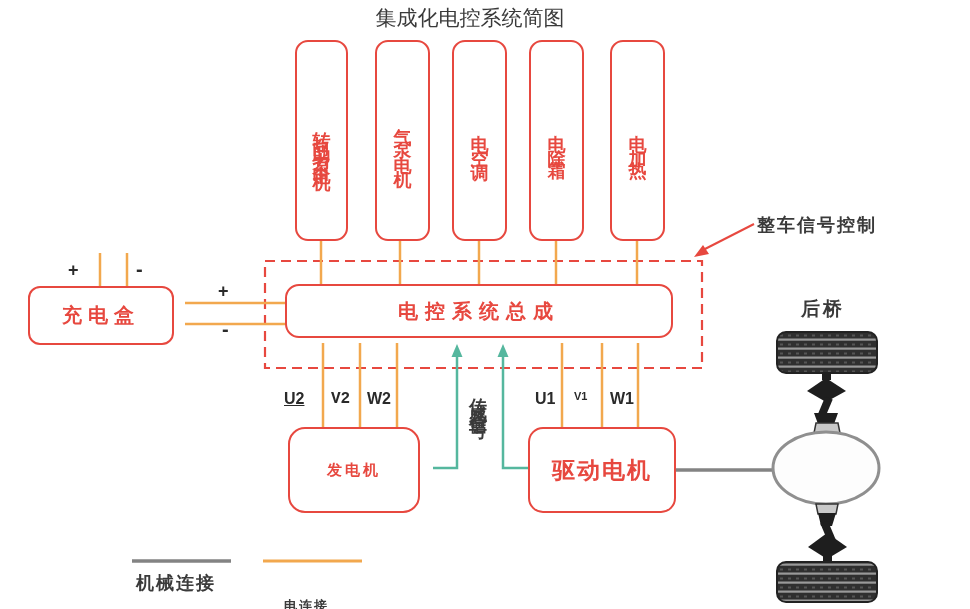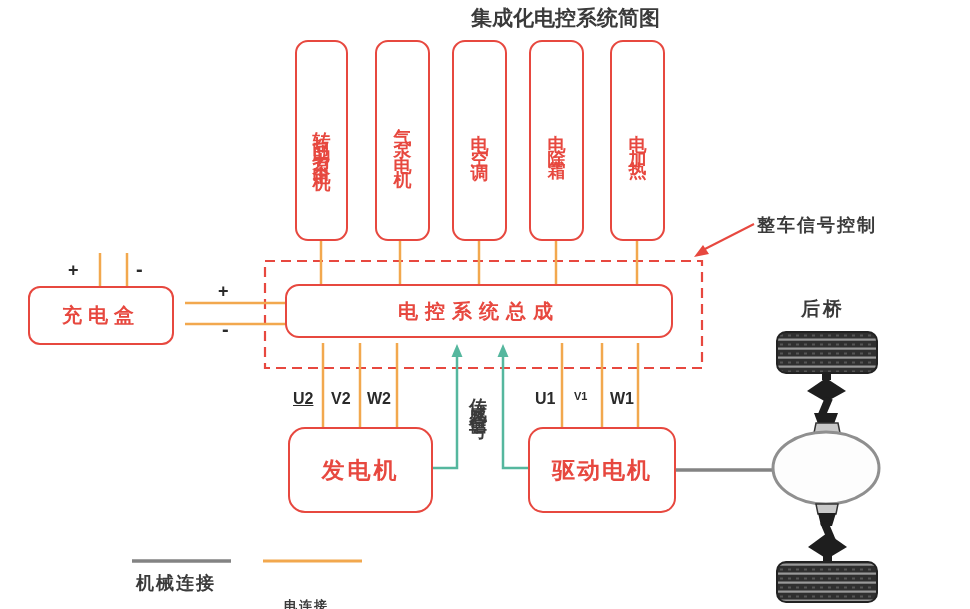--- a/index.html
+++ b/index.html
@@ -15,21 +15,21 @@
     border:2.5px solid var(--red);color:var(--red);font-weight:bold;
     display:flex;align-items:center;justify-content:center;text-align:center;
   }
   .vbox{border-radius:13px;}
   .vbox span{writing-mode:vertical-rl;text-orientation:upright;font-size:18px;letter-spacing:14px;line-height:1;}
   .vbox span.ls-tight{letter-spacing:7px;}
   .hbox{border-radius:14px;}
   .lbl{position:absolute;z-index:3;color:#2A2A2A;font-weight:bold;white-space:nowrap;}
   .dk{color:var(--dark);}
   .vlabel{writing-mode:vertical-rl;text-orientation:upright;}
-  .title{position:absolute;z-index:3;text-align:right;font-weight:bold;color:var(--dark);}
+  .title{position:absolute;z-index:3;text-align:center;font-weight:normal;color:var(--dark);}
 </style>
 </head>
 <body>
 
 <div id="stage">
 
   <svg id="wires" width="970" height="609" viewBox="0 0 970 609">
     <defs>
       <pattern id="tread" width="8" height="9" patternUnits="userSpaceOnUse">
         <rect x="0" y="0" width="8" height="9" fill="#2F2F2F"></rect>
@@ -130,28 +130,28 @@
 
   <div class="lbl" style="left:68px;top:260px;font-size:18px;">+</div>
   <div class="lbl" style="left:136px;top:258px;font-size:20px;">-</div>
   <div class="lbl" style="left:218px;top:281px;font-size:18px;">+</div>
   <div class="lbl" style="left:222px;top:318px;font-size:20px;">-</div>
 
   <div class="box hbox" style="left:285px;top:284px;width:388px;height:54px;font-size:20px;letter-spacing:7px;">电控系统总成</div>
 
   <div class="lbl dk" style="left:757px;top:213px;font-size:18px;letter-spacing:2px;">整车信号控制</div>
 
-  <div class="lbl" style="left:293px;top:390px;font-size:16px;text-decoration:underline;">U2</div>
-  <div class="lbl" style="left:331px;top:390px;font-size:16px;">V2</div>
+  <div class="lbl" style="left:284px;top:390px;font-size:16px;text-decoration:underline;">U2</div>
+  <div class="lbl" style="left:331px;top:390px;font-size:16px;font-family:Liberation Mono, monospace;">V2</div>
   <div class="lbl" style="left:367px;top:390px;font-size:16px;">W2</div>
   <div class="lbl" style="left:535px;top:390px;font-size:16px;">U1</div>
   <div class="lbl" style="left:574px;top:390px;font-size:11px;">V1</div>
   <div class="lbl" style="left:610px;top:390px;font-size:16px;">W1</div>
 
-  <div class="box hbox" style="left:288px;top:427px;width:145px;height:86px;font-size:23px;letter-spacing:3px;border-radius:17px;">发电机</div>
+  <div class="box hbox" style="left:288px;top:427px;width:132px;height:86px;font-size:15px;letter-spacing:3px;border-radius:17px;">发电机</div>
   <div class="box hbox" style="left:528px;top:427px;width:148px;height:86px;font-size:23px;letter-spacing:2px;border-radius:15px;">驱动电机</div>
 
   <div class="lbl dk vlabel" style="left:469px;top:384px;font-size:18px;letter-spacing:6px;line-height:1;">传感器信号</div>
 
   <div class="lbl dk" style="left:801px;top:296px;font-size:19px;letter-spacing:3px;">后桥</div>
 
   <div class="lbl dk" style="left:136px;top:571px;font-size:18px;letter-spacing:2px;">机械连接</div>
   <div class="lbl dk" style="left:284px;top:597px;font-size:13px;letter-spacing:2px;">电连接</div>
 
 </div>

